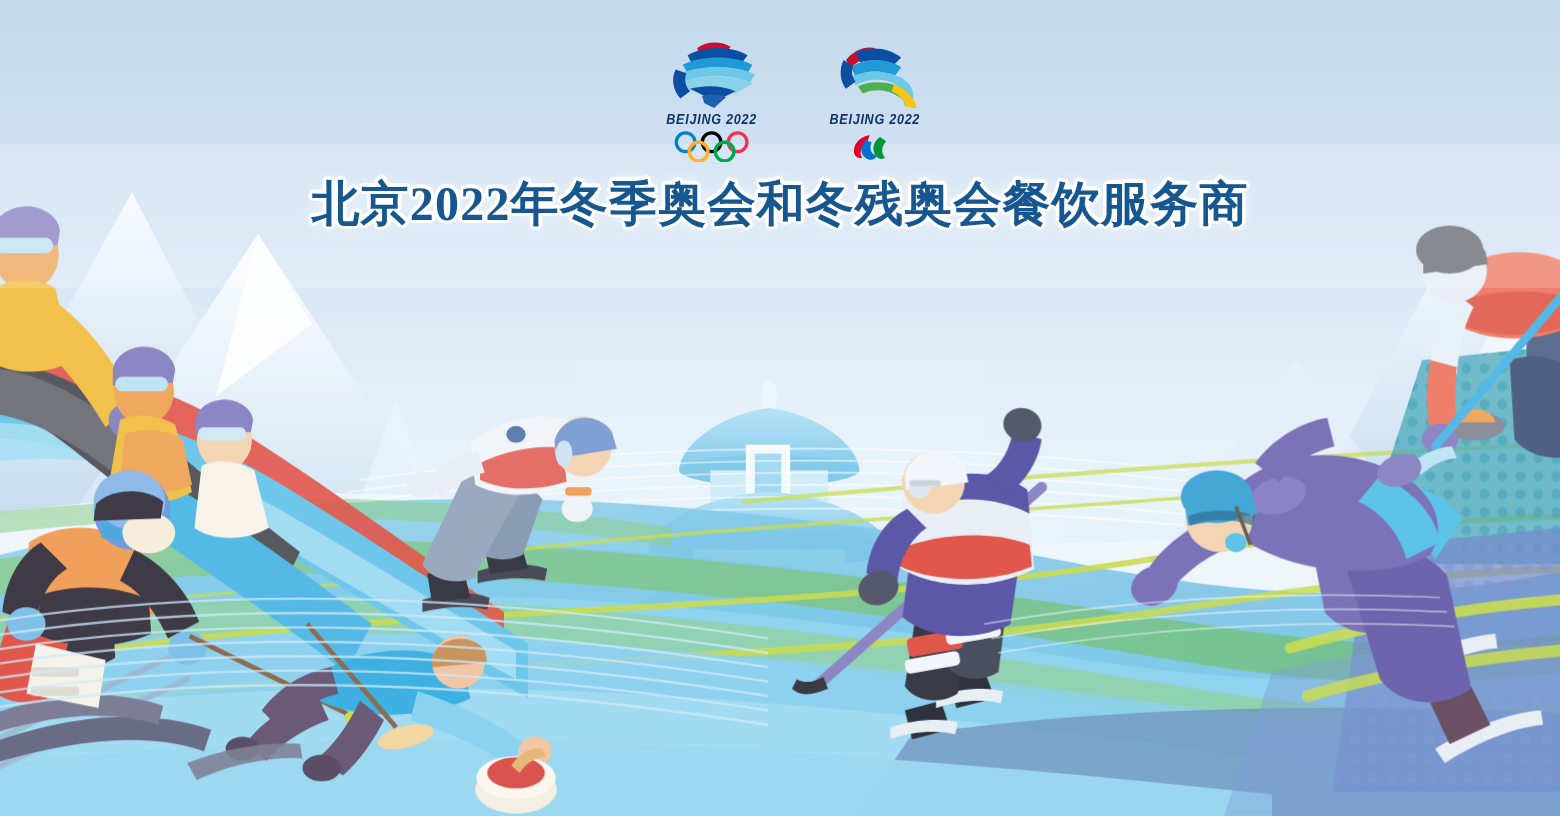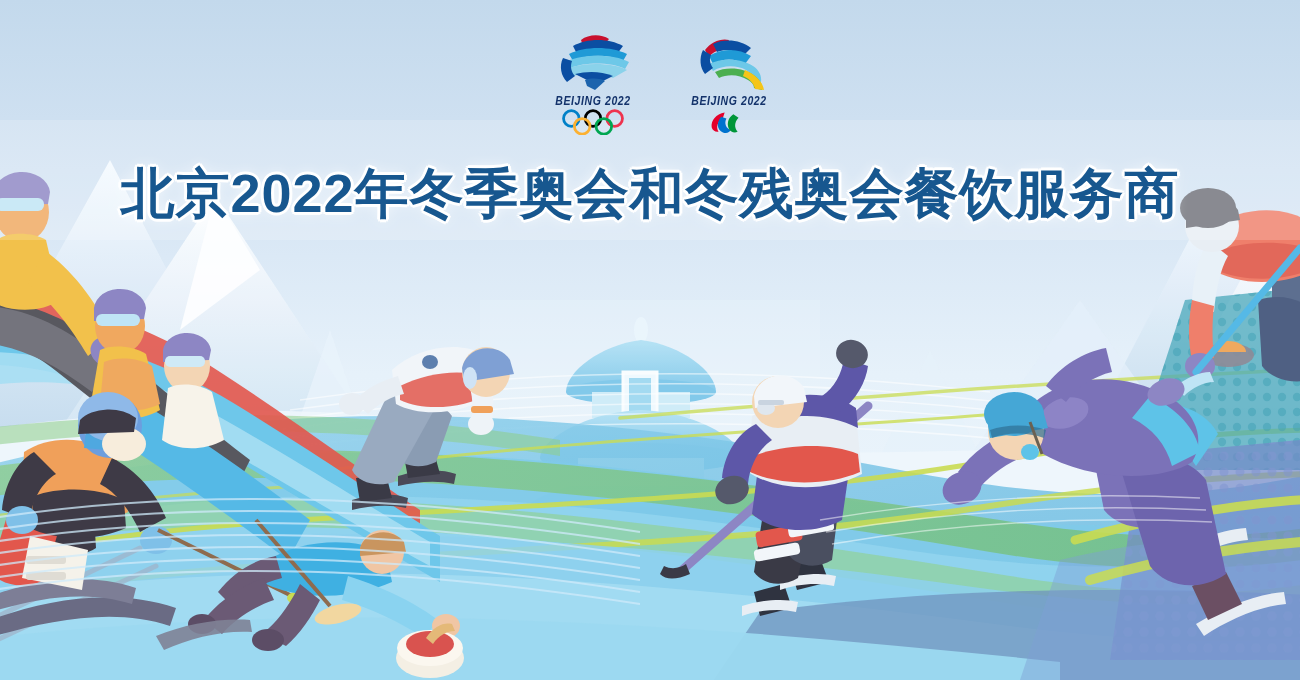--- a/index.html
+++ b/index.html
@@ -18,31 +18,30 @@
   .emblem{width:100px;height:110px;position:relative;display:flex;flex-direction:column;align-items:center;}
   .emb-mark{height:62px;width:100px;}
   .emb-word{font-size:10.5px;font-weight:700;font-style:italic;letter-spacing:.6px;
             color:#14336b;margin-top:2px;transform:scaleY(1.15);font-family:"Liberation Sans",sans-serif;}
   .emb-sym{height:26px;margin-top:3px;}
 
   
   #title-wrap{position:absolute;left:0;top:142px;width:1300px;text-align:center;z-index:45;}
   #title{
     display:inline-block;
-    font-family:Liberation Sans, sans-serif;
-    font-size:54px;font-weight:700;letter-spacing:1px;
+    font-family:Liberation Serif, serif;
+    font-size:40px;font-weight:700;letter-spacing:1px;
     color:#17578f;
     text-shadow:
       -2px -2px 0 rgba(255,255,255,.95), 2px -2px 0 rgba(255,255,255,.95),
       -2px  2px 0 rgba(255,255,255,.95), 2px  2px 0 rgba(255,255,255,.95),
       0 -3px 0 rgba(255,255,255,.95), 0 3px 0 rgba(255,255,255,.95),
       -3px 0 0 rgba(255,255,255,.95), 3px 0 0 rgba(255,255,255,.95),
       0 0 14px rgba(255,255,255,.9);
     white-space:nowrap;
-    margin-top:16px;
   }
 </style>
 </head>
 <body>
 
 <div id="banner">
 
   <svg class="svgl" width="1300" height="680" viewBox="0 0 1300 680" aria-hidden="true">
     <defs>
       <linearGradient id="skyG" x1="0" y1="0" x2="0" y2="1">

